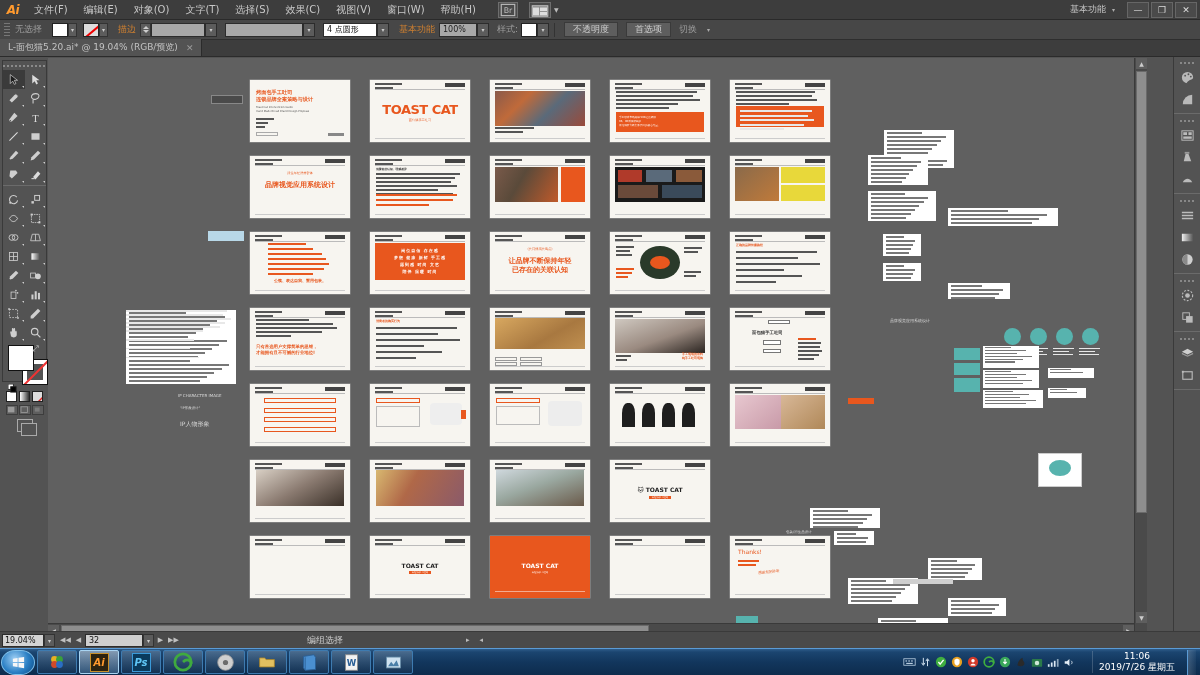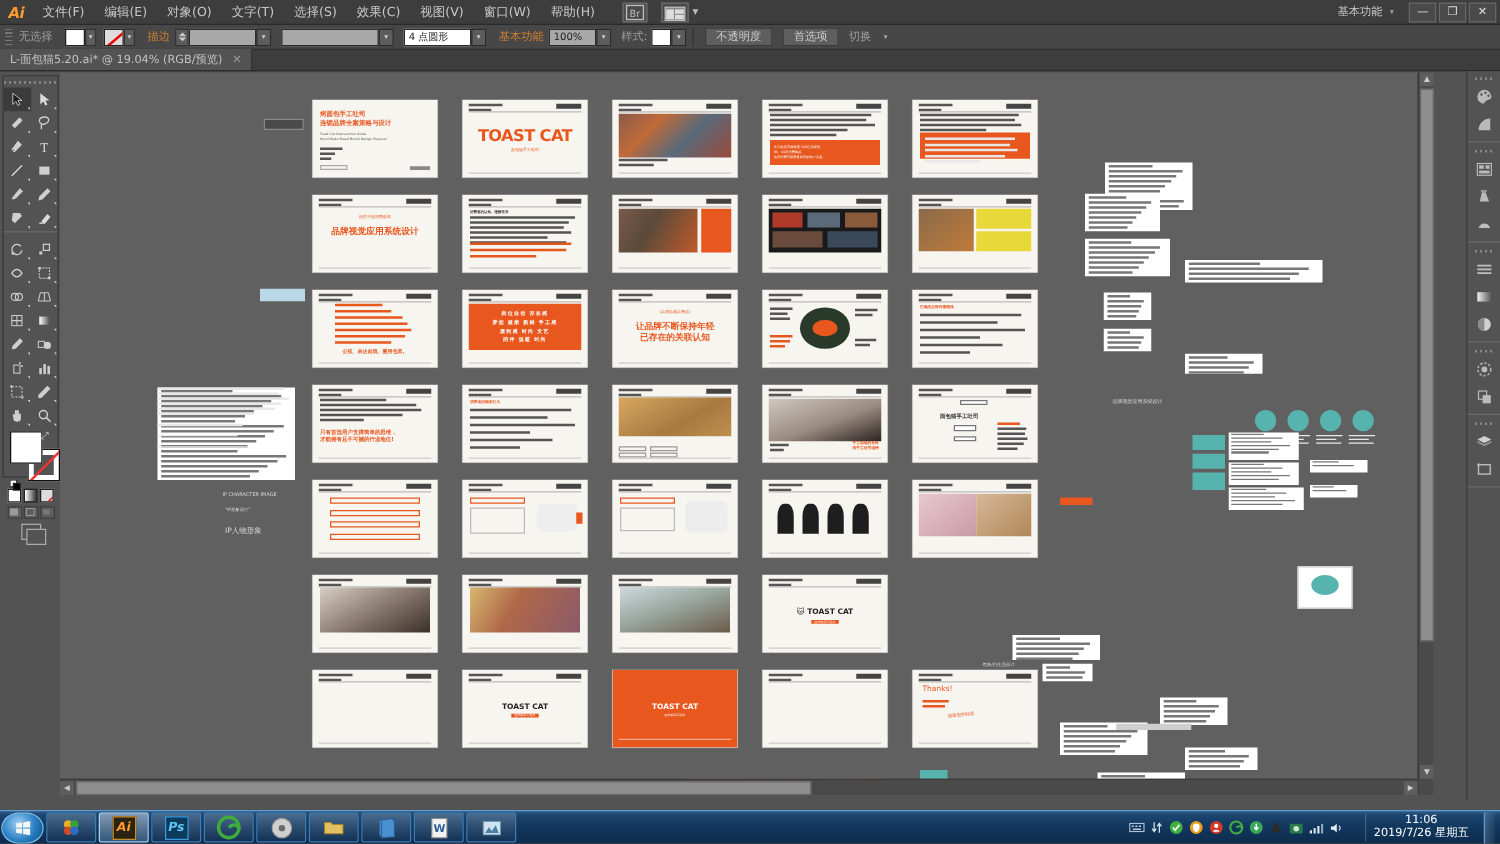--- a/index.html
+++ b/index.html
@@ -1279,20 +1279,35 @@
       </div>
       <div class="ricon">
         <svg viewBox="0 0 16 16">
             <rect x="3" y="4" width="10" height="8" fill="none" stroke="#bbb" stroke-width="1.2"></rect>
             <rect x="2" y="3" width="2" height="2" fill="#bbb"></rect>
           </svg>
       </div>
     </div>
   </div>
 
+  <div class="statusbar">
+    <div class="zoomfield">19.04%</div>
+    <div class="sb-arr">▾</div>
+    <div style="width:4px"></div>
+    <div class="navbtn">◀◀</div>
+    <div class="navbtn">◀</div>
+    <div class="abfield">32</div>
+    <div class="sb-arr">▾</div>
+    <div class="navbtn">▶</div>
+    <div class="navbtn">▶▶</div>
+    <div style="width:30px"></div>
+    <div class="sb-status" style="width:230px">编组选择</div>
+    <div style="color:#bbb;font-size:7px;margin-left:26px">▸</div>
+    <div style="color:#bbb;font-size:7px;margin-left:10px">◂</div>
+  </div>
 
   <div class="taskbar">
     <div class="startorb">
       <svg viewBox="0 0 16 16" width="15" height="15">
           <path d="M2 4 L7 3.2 L7 7.5 L2 7.5Z" fill="#f7f7f7"></path>
           <path d="M8 3 L14 2 L14 7.5 L8 7.5Z" fill="#f7f7f7"></path>
           <path d="M2 8.5 L7 8.5 L7 12.8 L2 12Z" fill="#f7f7f7"></path>
           <path d="M8 8.5 L14 8.5 L14 14 L8 13Z" fill="#f7f7f7"></path>
         </svg>
     </div>

